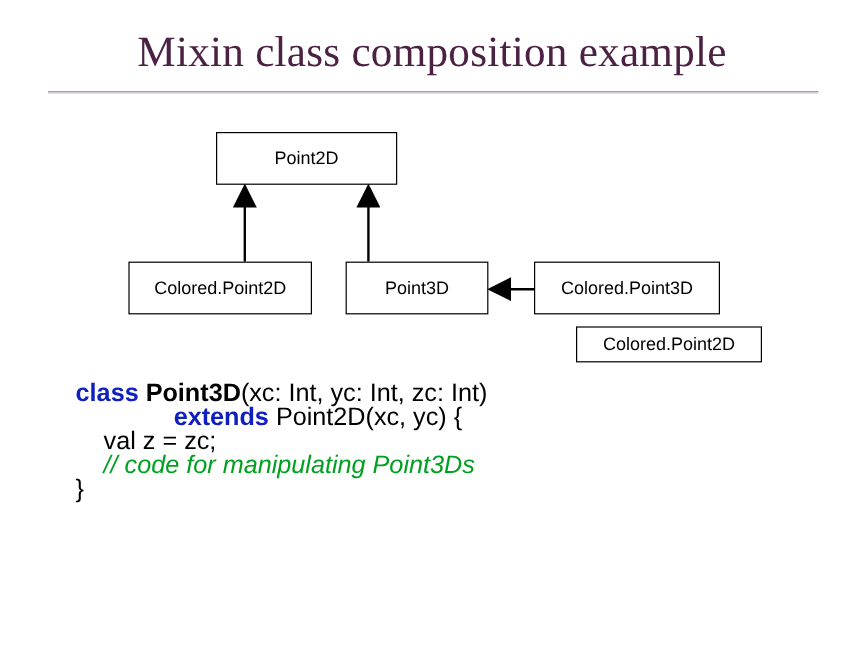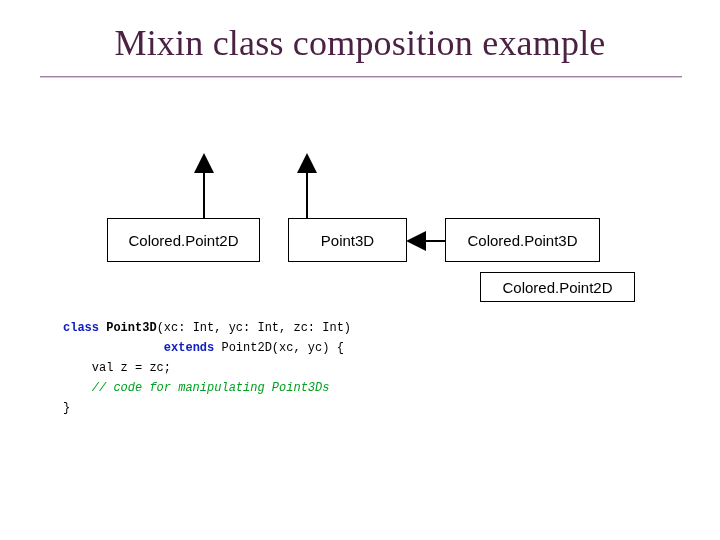--- a/index.html
+++ b/index.html
@@ -48,37 +48,38 @@
     box-sizing: border-box;
   }
   svg.arrows {
     position: absolute;
     left: 0; top: 0;
     width: 720px; height: 540px;
     pointer-events: none;
   }
   .code {
     position: absolute;
-    font-family: Liberation Mono, monospace;
-    font-size: 12px;
+    font-family: Liberation Sans, sans-serif;
+    font-size: 21px;
     line-height: 20px;
     white-space: pre;
   }
   .kw  { color: #1020c0; font-weight: bold; }
   .bld { font-weight: bold; }
   .cm  { color: #00a020; font-style: italic; }
 </style>
 </head>
 <body>
 
 <div class="slide">
 
   <div class="title">Mixin class composition example</div>
   <div class="title-underline"></div>
 
+  <div class="box" style="left:180px; top:110px; width:151px; height:44px;">Point2D</div>
 
   <div class="box" style="left:107px; top:218px; width:153px; height:44px;">Colored.Point2D</div>
 
   <div class="box" style="left:288px; top:218px; width:119px; height:44px;">Point3D</div>
 
   <div class="box" style="left:445px; top:218px; width:155px; height:44px;">Colored.Point3D</div>
 
   <div class="box" style="left:480px; top:272px; width:155px; height:30px;">Colored.Point2D</div>
 
   <svg class="arrows">

